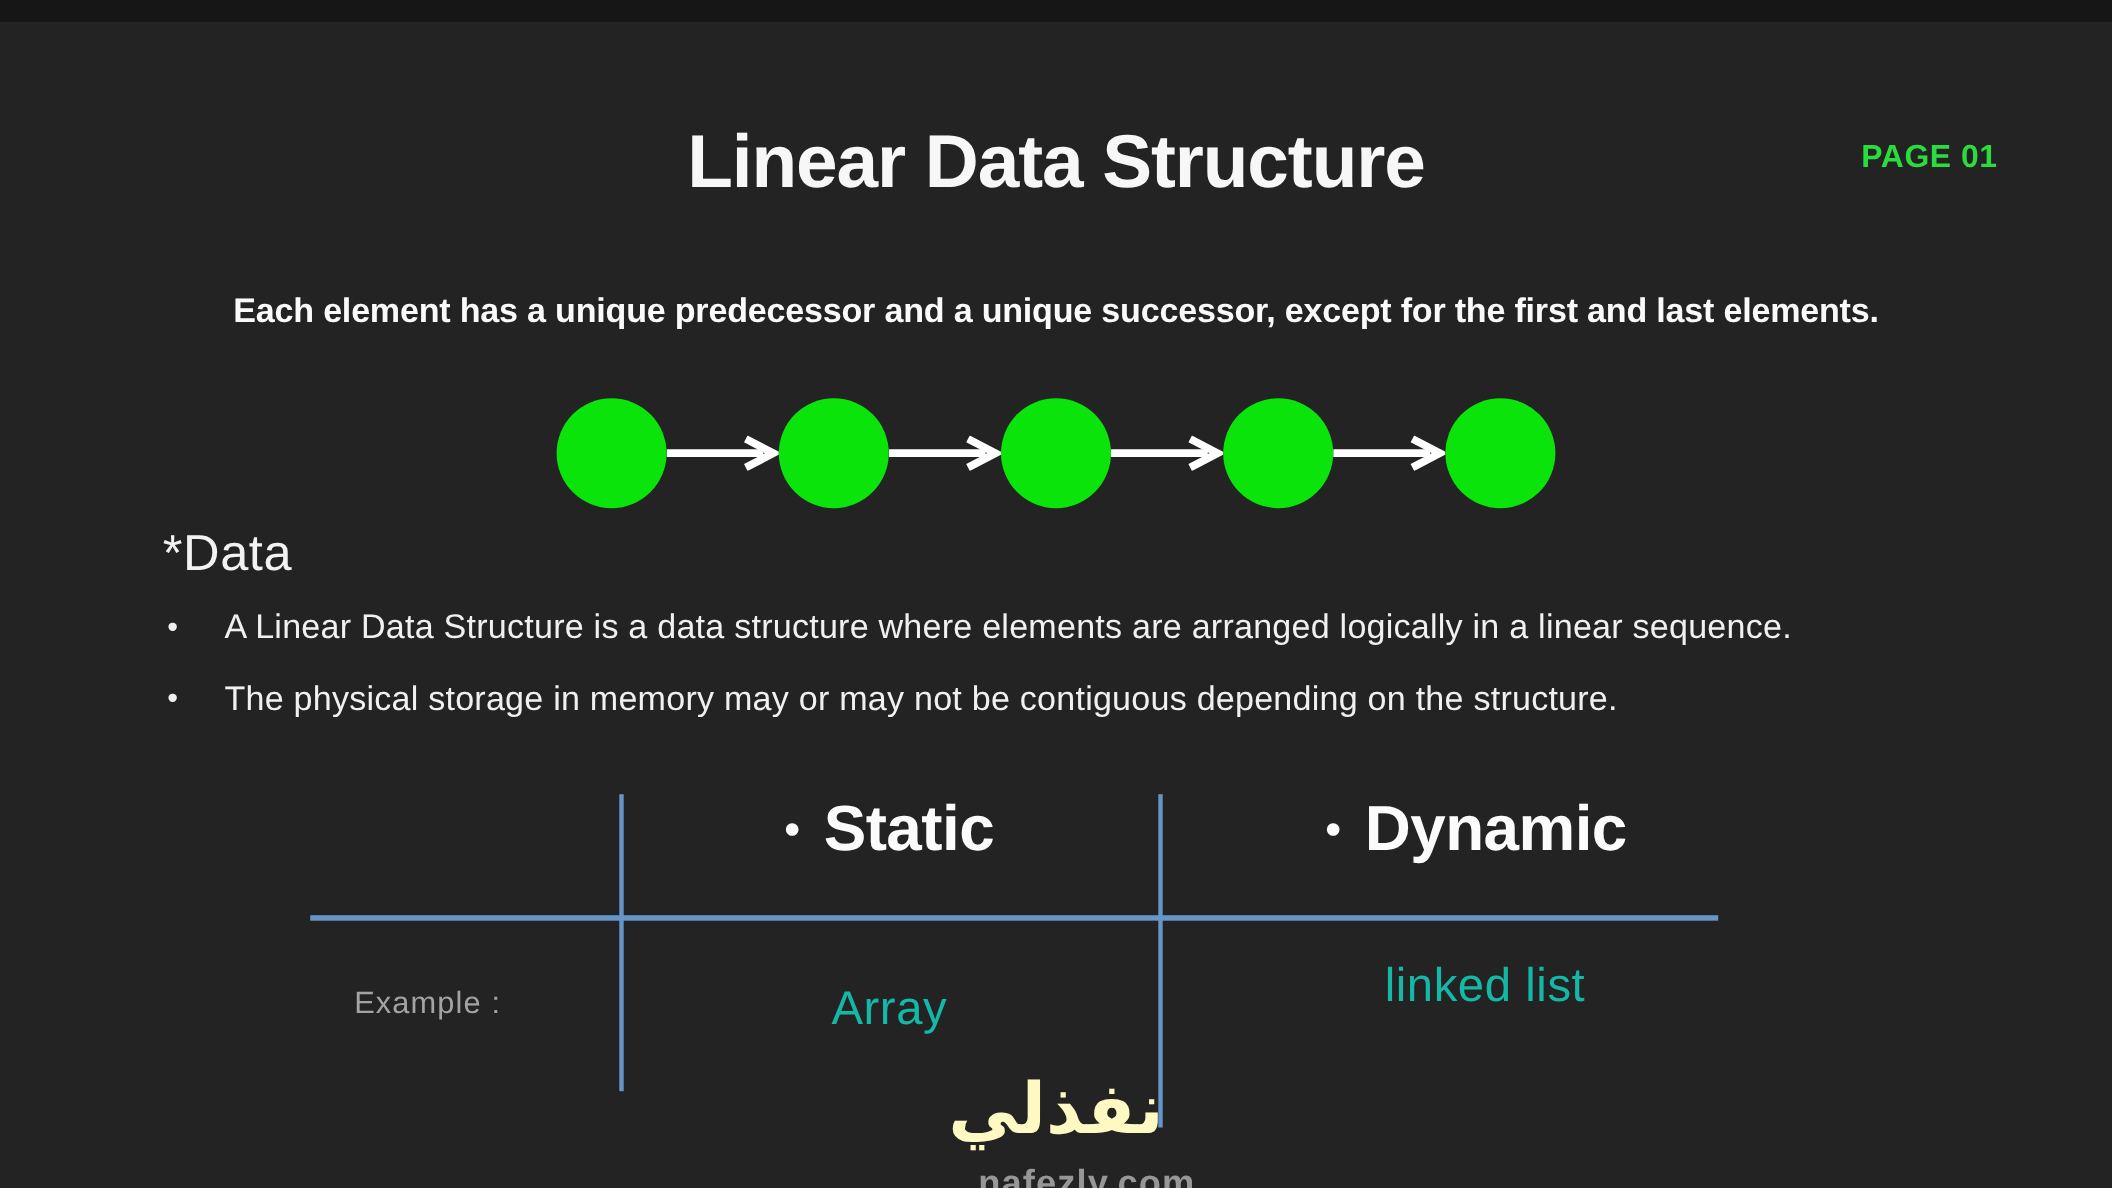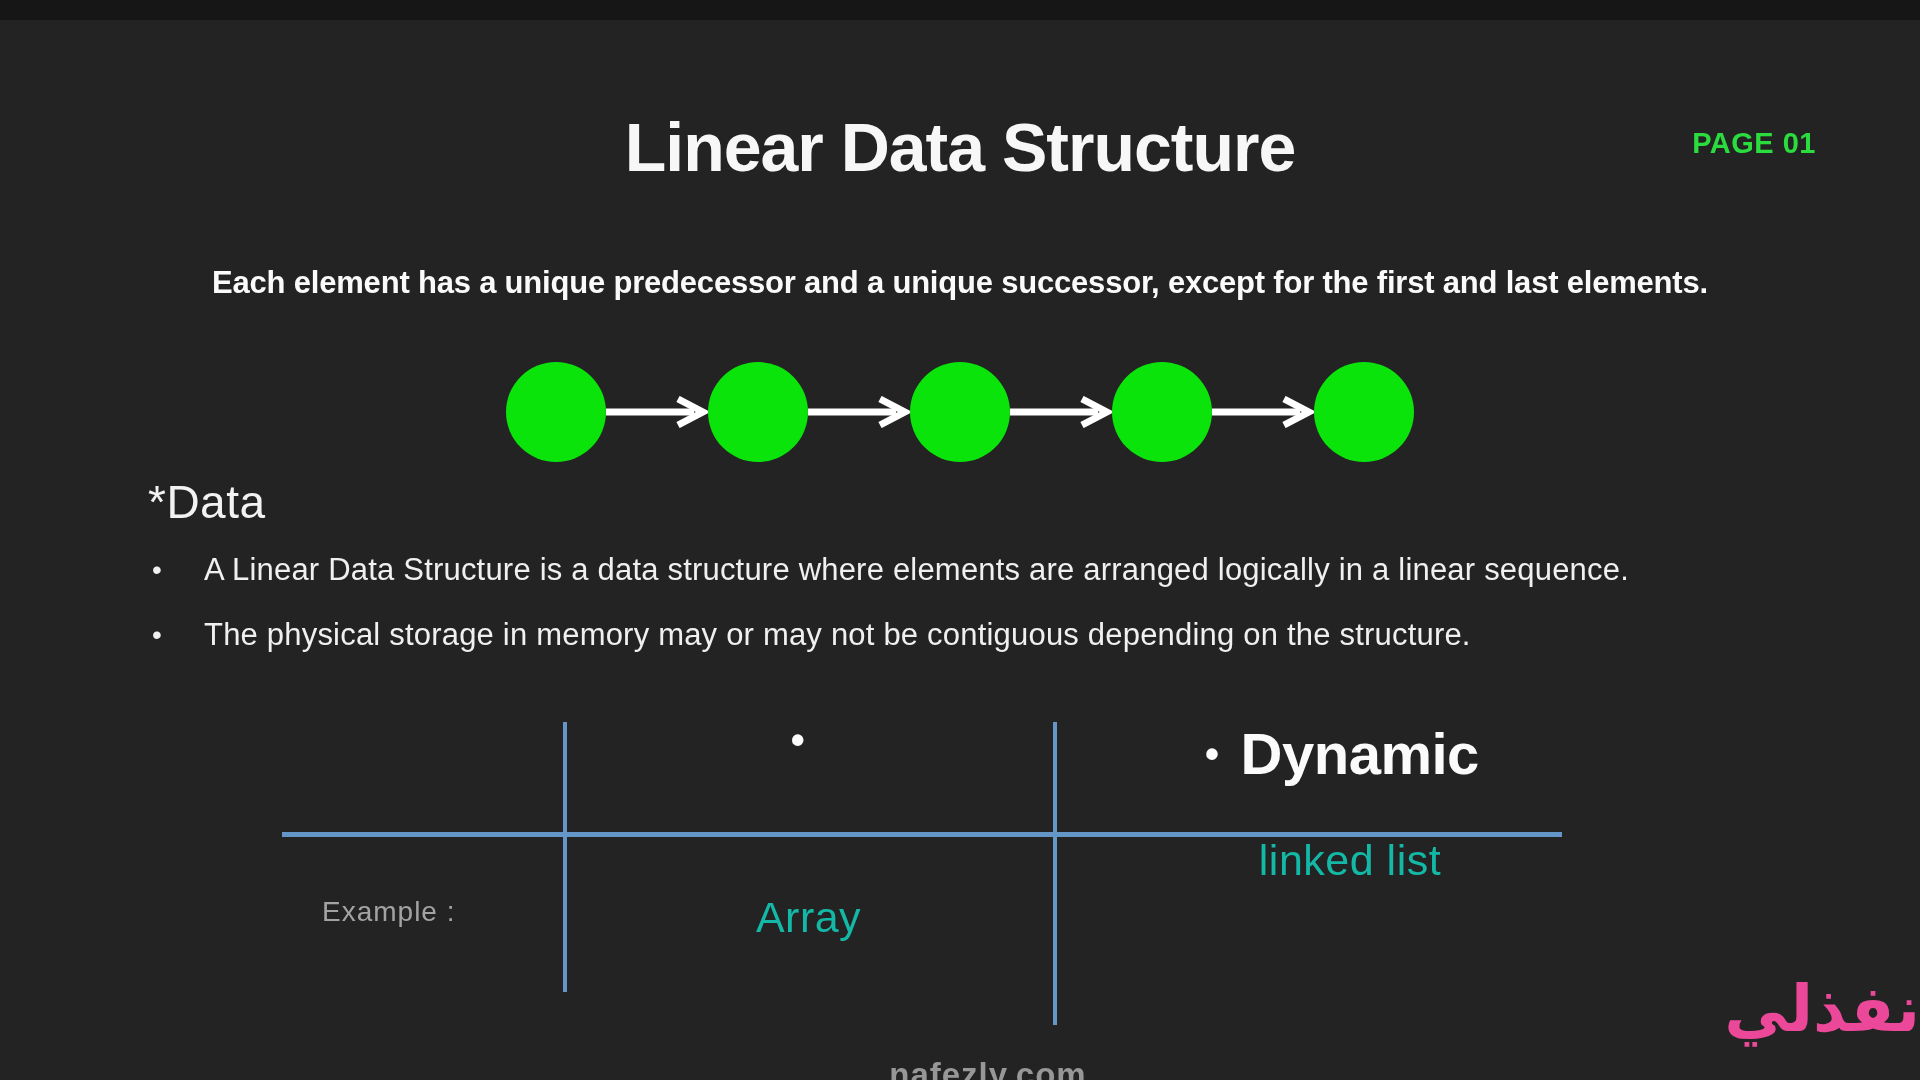--- a/index.html
+++ b/index.html
@@ -49,26 +49,26 @@
   }
   .col-header .hdot{font-size:40px;margin-right:22px;line-height:1;}
   .col-static{left:563px;width:491px;}
   .col-dynamic{left:1082px;width:520px;}
   .row-label{
     position:absolute;font-size:28px;font-weight:400;color:#a3a3a3;letter-spacing:1px;
   }
   .example-label{left:322px;top:876px;}
   .cell{position:absolute;text-align:center;font-size:43px;font-weight:400;color:#14b8a6;letter-spacing:.5px;}
   .cell-array{left:563px;width:491px;top:873px;}
-  .cell-linkedlist{left:1100px;width:500px;top:816px;}
+  .cell-linkedlist{left:1100px;width:500px;top:852px;}
   
   .logo-arabic{
-    position:absolute;top:952px;left:0;width:100%;
+    position:absolute;top:952px;left:0;width:100%;text-align:center;
     font-family:"DejaVu Sans",sans-serif;direction:rtl;
-    font-size:64px;font-weight:700;color:#ec4899;
+    font-size:64px;font-weight:700;color:#fef9c3;
   }
   .logo-domain{
     position:absolute;top:1036px;left:0;width:100%;text-align:center;
     font-size:33px;font-weight:600;letter-spacing:1px;color:#979797;padding-left:28px;
   }
 </style>
 </head>
 <body>
 
 <div id="canvas">
@@ -115,20 +115,21 @@
       <span class="txt">The physical storage in memory may or may not be contiguous depending on the structure.</span>
     </div>
   </div>
 
   <div class="tline hline"></div>
   <div class="tline vline1"></div>
   <div class="tline vline2"></div>
 
   <div class="col-header col-static">
     <span class="hdot">•</span>
+    <span>Static</span>
   </div>
   <div class="col-header col-dynamic">
     <span class="hdot">•</span>
     <span>Dynamic</span>
   </div>
 
   <div class="row-label example-label">Example :</div>
   <div class="cell cell-array">Array</div>
   <div class="cell cell-linkedlist">linked list</div>
 

